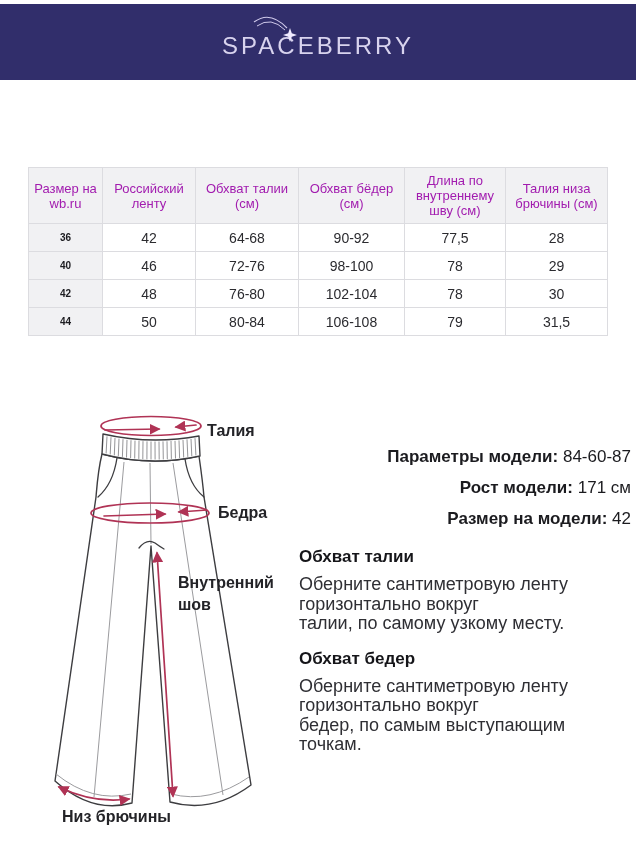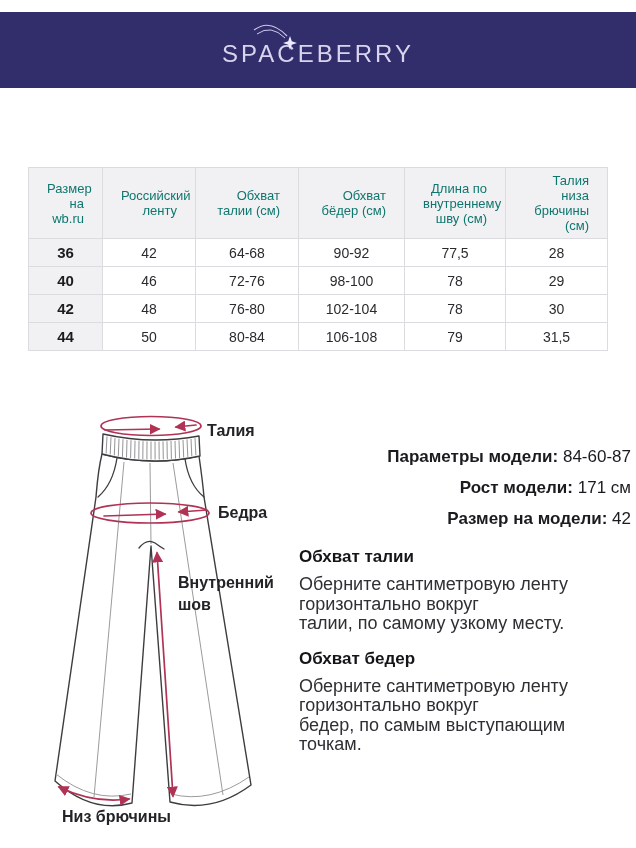--- a/index.html
+++ b/index.html
@@ -8,33 +8,33 @@
     --accent-pink:#b03355;
     --table-header-bg:#f1f1f3;
     --table-border:#dcdce0;
     --text-dark:#1f1f23;
   }
   html,body{margin:0;padding:0;background:#fff;}
   body{width:636px;height:848px;font-family:"Liberation Sans",sans-serif;color:var(--text-dark);}
   .page{position:relative;width:636px;height:848px;background:#fff;overflow:hidden;}
 
   
-  .brand-header{position:absolute;left:0;top:12px;width:636px;height:76px;
+  .brand-header{position:absolute;left:0;top:4px;width:636px;height:76px;
     background:var(--brand-navy);display:flex;align-items:center;justify-content:center;}
   .logo{position:relative;display:inline-block;margin-top:8px;}
   .logo-text{font-size:24px;line-height:24px;letter-spacing:3px;color:var(--logo-lavender);font-weight:400;}
   .star-svg{position:absolute;left:28px;top:-22px;width:60px;height:40px;}
 
   
   table.size-table{position:absolute;left:28px;top:167px;width:579px;border-collapse:collapse;table-layout:fixed;}
-  table.size-table th{background:var(--table-header-bg);font-size:13px;font-weight:500;color:#0f766e;
-    line-height:15px;padding:5px 18px;text-align:right;border:1px solid var(--table-border);}
+  table.size-table th{background:var(--table-header-bg);font-size:13px;font-weight:500;color:#a21caf;
+    line-height:15px;padding:5px 5px;text-align:center;border:1px solid var(--table-border);}
   table.size-table td{background:#fff;font-size:14px;font-weight:400;color:#2b2b2f;text-align:center;
     height:27px;padding:0 4px;border:1px solid var(--table-border);}
-  table.size-table td:first-child{background:var(--table-header-bg);font-weight:700;font-size:15px;color:#1c1c20;margin-top:36px;}
+  table.size-table td:first-child{background:var(--table-header-bg);font-weight:700;font-size:10px;color:#1c1c20;margin-top:36px;}
 
   
   .diagram{position:absolute;left:20px;top:400px;width:290px;height:448px;}
   .diagram .outline{fill:#ffffff;stroke:#3d3d40;stroke-width:1.4;stroke-linejoin:round;}
   .diagram .dark{fill:none;stroke:#3d3d40;stroke-width:1.3;stroke-linecap:round;}
   .diagram .light{fill:none;stroke:#9b9b9e;stroke-width:1;}
   .diagram .rib{stroke:#78787c;stroke-width:0.8;}
   .diagram .pink{fill:none;stroke:var(--accent-pink);stroke-width:1.7;stroke-linecap:round;}
   .diagram text{font-family:"Liberation Sans",sans-serif;font-size:16px;font-weight:600;fill:#232327;}
 

